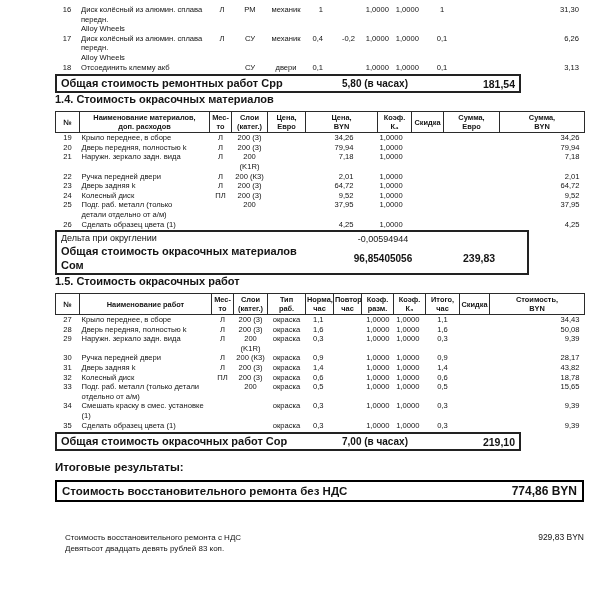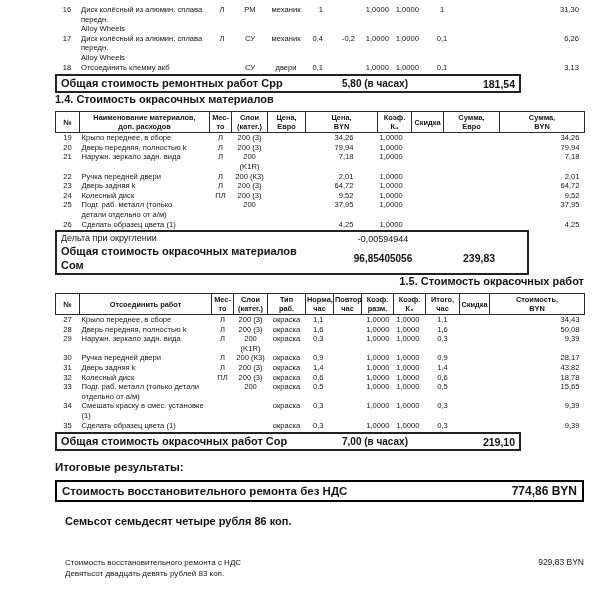--- a/index.html
+++ b/index.html
@@ -54,21 +54,21 @@
   .dbl-box{border:2px solid #222;box-sizing:border-box;width:474px;padding:1px 4px;margin-top:1px;}
   .dbl-row{display:grid;grid-template-columns:1fr 160px 60px;align-items:center;}
   .dbl-row .d-label{font-size:9px;line-height:11px;}
   .dbl-row .d-mid{font-size:9px;text-align:center;}
   .dbl-row.bold .d-label{font-weight:bold;font-size:11px;line-height:14px;}
   .dbl-row.bold .d-mid{font-weight:bold;font-size:10px;}
   .dbl-row.bold .d-amt{font-weight:bold;font-size:10.5px;text-align:left;}
 
   h3.sec{font-size:11px;line-height:13px;font-weight:bold;margin:0 0 5px 0;}
   .sec14{margin-top:12px;}
-  .sec15{margin-top:15px;text-align:right;}
+  .sec15{margin-top:15px;}
 
   .results-heading{font-size:11.5px;font-weight:bold;margin:10px 0 7px 0;}
   .result-box{
     border:2px solid #000;box-sizing:border-box;width:529px;
     display:flex;justify-content:space-between;align-items:center;
     padding:2px 5px;margin-bottom:13px;
   }
   .result-box .r-label{font-weight:bold;font-size:11.5px;}
   .result-box .r-amt{font-weight:bold;font-size:12px;}
   .words{font-weight:bold;font-size:11px;margin-left:10px;margin-bottom:0;}
@@ -316,21 +316,21 @@
         <col style="width:28px">
         <col style="width:32px">
       <col style="width:32px">
         <col style="width:34px">
         <col style="width:30px">
         <col style="width:95px">
     </colgroup>
     <thead>
       <tr>
           <th>№</th>
-          <th>Отсоединить работ</th>
+          <th>Наименование работ</th>
           <th>Мес-
 то</th>
           <th>Слои
 (катег.)</th>
           <th>Тип
 раб.</th>
           <th>Норма,
 час</th>
           <th>Повтор
 час</th>
@@ -481,21 +481,20 @@
     <span class="t-label">Общая стоимость окрасочных работ Сор</span>
     <span class="t-mid">7,00 (в часах)</span>
     <span class="t-amt">219,10</span>
   </div>
 
   <div class="results-heading">Итоговые результаты:</div>
   <div class="result-box">
     <span class="r-label">Стоимость восстановительного ремонта без НДС</span>
     <span class="r-amt">774,86 BYN</span>
   </div>
-  <div class="words">Семьсот семьдесят четыре рубля 86 коп.</div>
 
   <div class="vat-block">
     <div class="vat-left">
       <div>Стоимость восстановительного ремонта с НДС</div>
       <div>Девятьсот двадцать девять рублей 83 коп.</div>
     </div>
     <div class="vat-amt">929,83 BYN</div>
   </div>
 
 </div>

